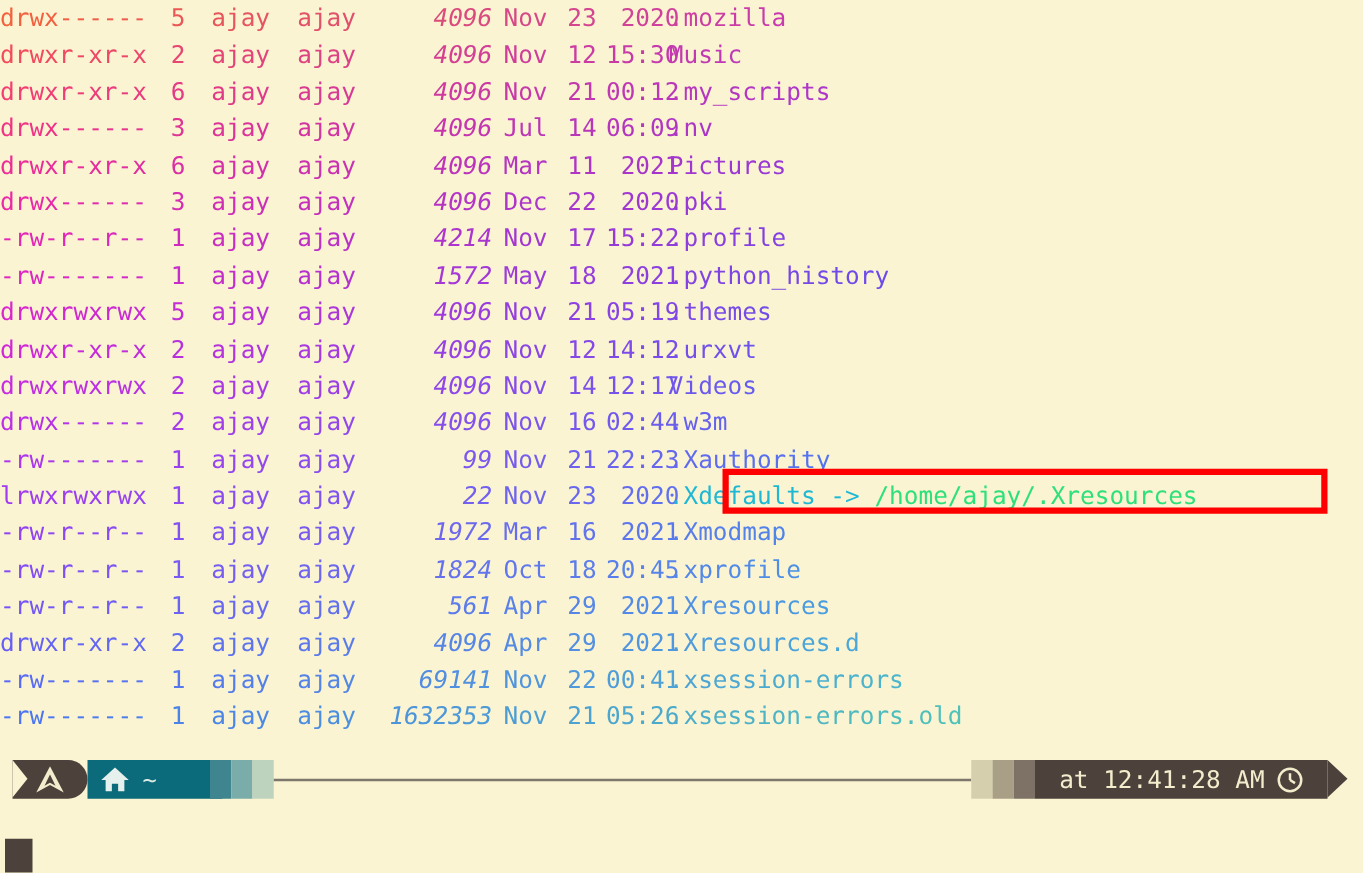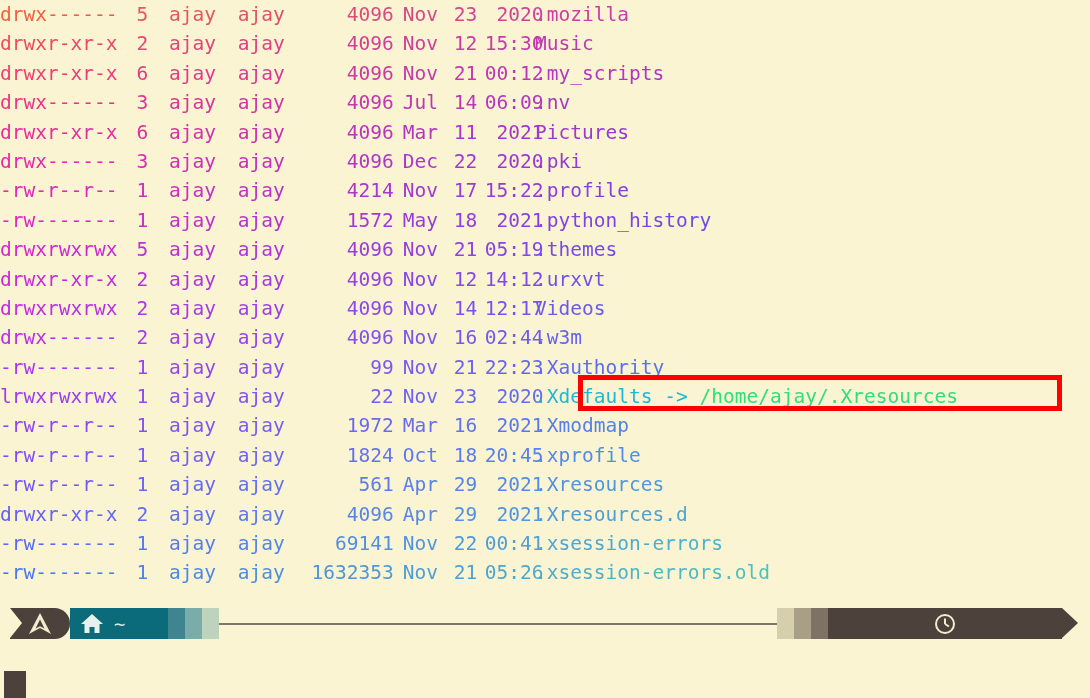--- a/index.html
+++ b/index.html
@@ -34,21 +34,21 @@
     line-height: 29.4px;
     white-space: pre;
     font-size: 19.5px;
     letter-spacing: 0;
   }
   .cell { display: inline-block; white-space: pre; }
   .c-perm  { width: 113px; }
   .c-links { width: 31px;  text-align: right; }
   .c-user  { width: 62px;  text-align: right; padding-left: 10px;}
   .c-group { width: 52px;  text-align: right; padding-left: 10px;}
-  .c-size  { width: 93px;  text-align: right; padding-left: 10px;}
+  .c-size  { width: 93px;  text-align: right; padding-left: 10px; font-style: italic;}
   .c-month { width: 41px;  text-align: right; padding-left: 10px;}
   .c-day   { width: 21px;  text-align: right; padding-left: 10px;}
   .c-time  { width: 52px;  text-align: right; padding-left: 10px;}
   .c-name  { padding-left: 10px; }
 
   
   #highlight-box {
     position: absolute;
     left: 578px;
     top: 375px;
@@ -215,20 +215,21 @@
     <div class="blk" id="blk2"></div>
     <div class="blk" id="blk3"></div>
 
     <div id="rule" style="background: rgb(125, 119, 107);"></div>
 
     <div class="blk" id="rblk1"></div>
     <div class="blk" id="rblk2"></div>
     <div class="blk" id="rblk3"></div>
 
     <div class="pl" id="pl-time" style="background: rgb(77, 65, 59);">
+      <span id="time-text">at 12:41:28 AM</span>
       <svg width="22" height="22" viewBox="0 0 22 22">
         <circle cx="11" cy="11" r="9" fill="none" stroke="#f3eccd" stroke-width="2"></circle>
         <line x1="11" y1="11" x2="11" y2="5.5" stroke="#f3eccd" stroke-width="2"></line>
         <line x1="11" y1="11" x2="15" y2="13.5" stroke="#f3eccd" stroke-width="2"></line>
       </svg>
     </div>
     <div id="pl-time-cap"></div>
   </div>
 
 

